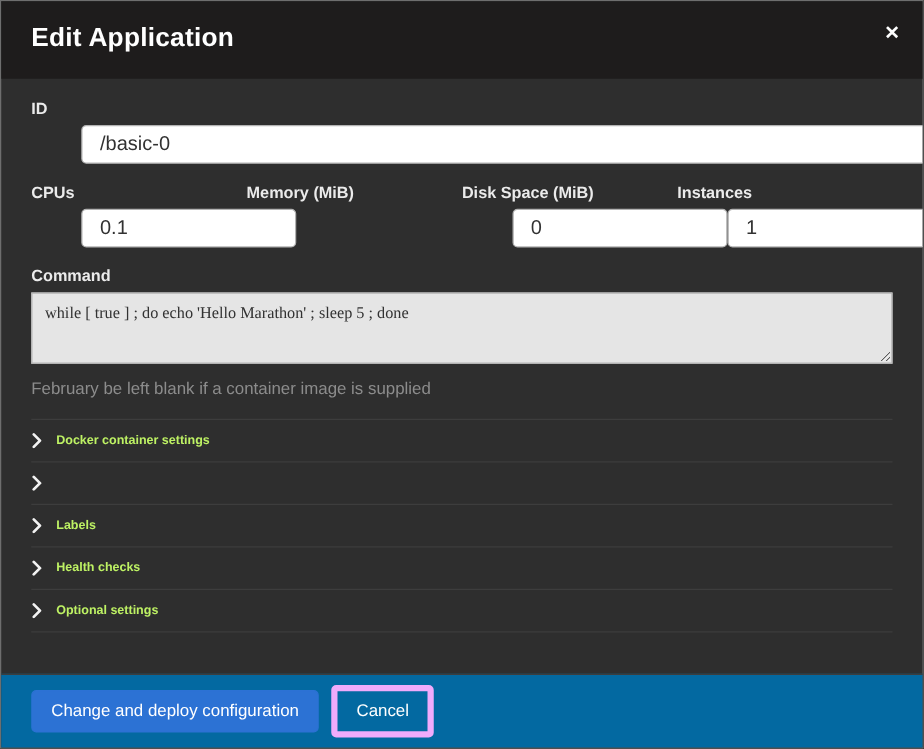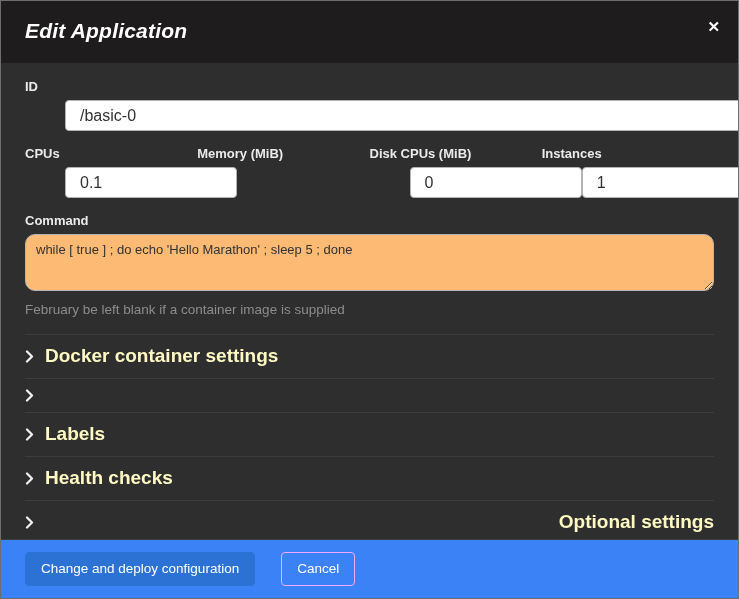--- a/index.html
+++ b/index.html
@@ -19,21 +19,20 @@
   
   .modal-header {
     background: #1e1c1c;
     padding: 18px 24px 20px 24px;
     position: relative;
     flex: 0 0 auto;
   }
   .modal-title {
     font-size: 21px; font-weight: 700; color: #ffffff;
     letter-spacing: 0.2px;
-    font-style: italic;
   }
   .close-btn {
     position: absolute; top: 16px; right: 16px;
     background: none; border: none; cursor: pointer;
     color: #ffffff; font-size: 15px; font-weight: 700;
     line-height: 1; padding: 2px;
     font-family: "Liberation Sans", sans-serif;
   }
   
   .modal-body {
@@ -60,59 +59,59 @@
   }
   .field-group { margin-bottom: 15px; }
   .row-4 {
     display: grid;
     grid-template-columns: 1fr 1fr 1fr 1fr;
     margin-bottom: 15px;
   }
   textarea.command-input {
     width: 100%;
     height: 57px;
-    background: #fdba74;
+    background: #e5e5e5;
     border: 1px solid #b3b3b3;
-    border-radius: 10px;
+    border-radius: 0;
     padding: 6px 10px;
     font-size: 13px;
     color: #323232;
     resize: both;
-    font-family: Liberation Sans, sans-serif;
+    font-family: Liberation Serif, serif;
     line-height: 1.35;
   }
   .help-text {
     font-size: 13.5px;
     color: #8c8c8c;
     margin-top: 7px;
   }
   
   .sections { margin-top: 17px; }
   .section-row {
     display: flex; align-items: center;
     gap: 10px;
     padding: 10px 0 11px 0;
     border-top: 1px solid #3d3d3d;
     cursor: pointer;
   }
-  .section-row:last-child { border-bottom: 1px solid #3d3d3d; justify-content: space-between; }
+  .section-row:last-child { border-bottom: 1px solid #3d3d3d; }
   .chev {
     display: inline-flex;
     width: 10px; height: 12px;
     flex: 0 0 auto;
     align-items: center;
   }
   .chev svg { display: block; }
   .section-label {
-    font-size: 19px; font-weight: 700; color: #fef9c3;
+    font-size: 10px; font-weight: 700; color: #bef264;
   }
   
   .modal-footer {
     flex: 0 0 auto;
-    background: #3b82f6;
+    background: #0369a1;
     border-top: 1px solid #3d3d3d;
     padding: 13px 24px;
     display: flex; align-items: center; gap: 10px;
     height: 59px;
   }
   .btn {
     font-family: "Liberation Sans", sans-serif;
     font-size: 13.5px;
     font-weight: 400;
     border-radius: 4px;
@@ -120,23 +119,22 @@
     cursor: pointer;
     line-height: 1.2;
   }
   .btn-primary {
     background: #2c72d4;
     border: 1px solid #2c72d4;
     color: #ffffff;
   }
   .btn-cancel {
     background: transparent;
-    border: 1px solid #f0abfc;
+    border: 5px solid #f0abfc;
     color: #ffffff;
-    margin-left: 16px;
   }
 </style>
 </head>
 <body>
 
 <div class="modal">
 
   <div class="modal-header">
     <div class="modal-title">Edit Application</div>
     <button class="close-btn">✕</button>
@@ -151,21 +149,21 @@
 
     <div class="row-4">
       <div>
         <label class="field-label">CPUs</label>
         <input class="text-input" type="text" value="0.1" style="">
       </div>
       <div>
         <label class="field-label">Memory (MiB)</label>
       </div>
       <div>
-        <label class="field-label">Disk CPUs (MiB)</label>
+        <label class="field-label">Disk Space (MiB)</label>
         <input class="text-input" type="text" value="0" style="">
       </div>
       <div>
         <label class="field-label">Instances</label>
         <input class="text-input" type="text" value="1" style="">
       </div>
     </div>
 
     <div class="field-group">
       <label class="field-label">Command</label>

